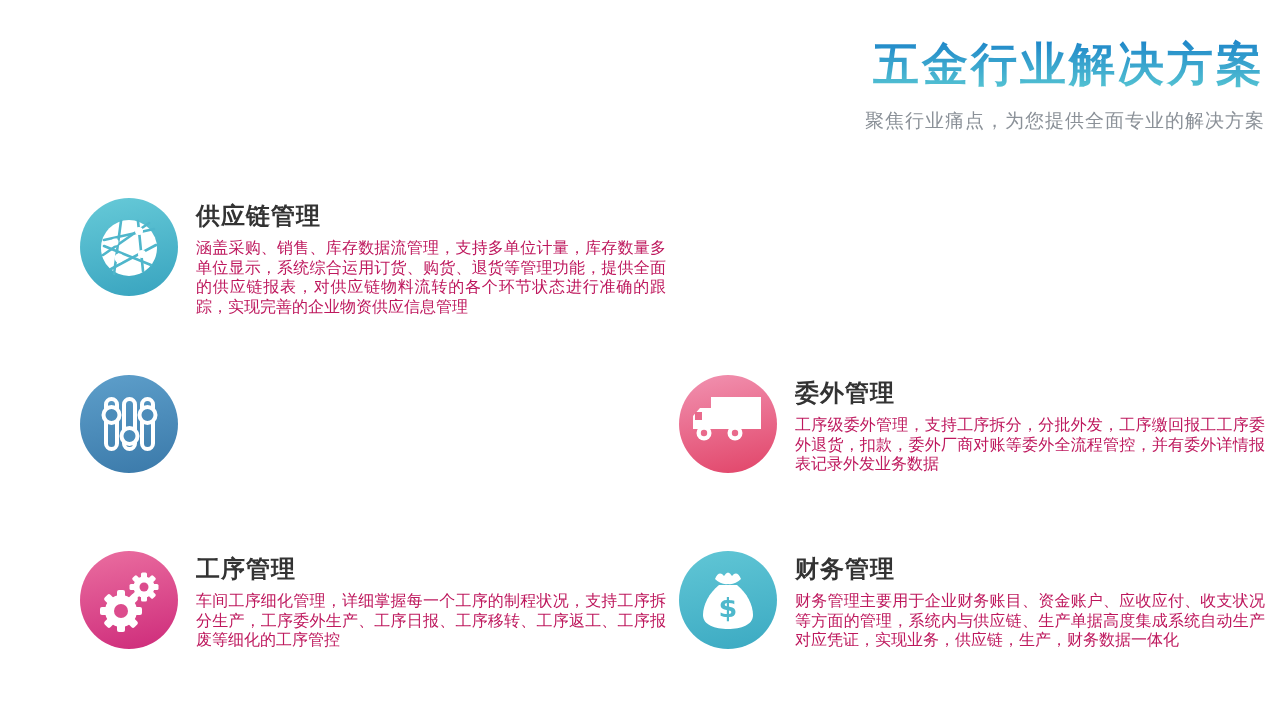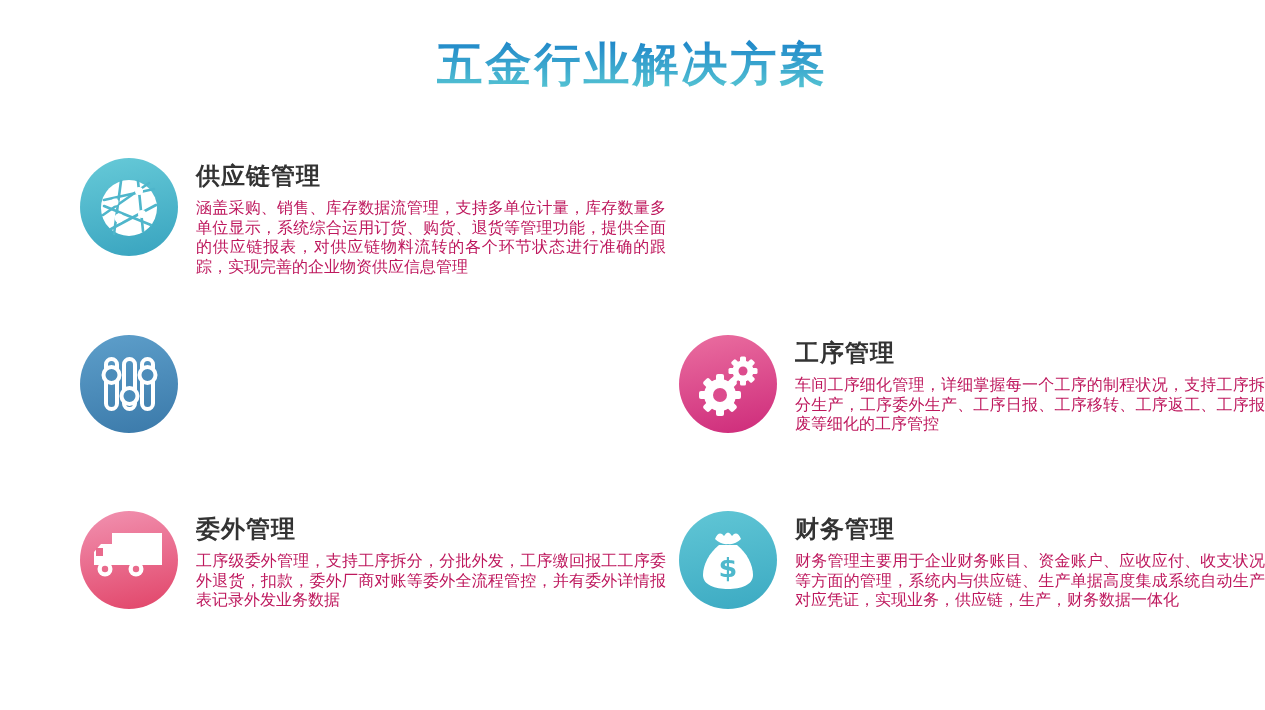--- a/index.html
+++ b/index.html
@@ -1,21 +1,21 @@
 <!DOCTYPE html>
 <html><head>
 <meta charset="utf-8">
 <style>
   html,body{margin:0;padding:0;}
   body{
     width:1265px;height:710px;background:#ffffff;overflow:hidden;
     font-family:"Liberation Sans","DejaVu Sans",sans-serif;
     -webkit-font-smoothing:antialiased;
   }
-  .header{ text-align:center; padding-top:36px; }
+  .header{ text-align:right; padding-top:36px; }
   .page-title{
     margin:0; font-size:46px; font-weight:800; letter-spacing:3px;
     line-height:1.25; color:#2b9fc7;
   }
   @supports ((-webkit-background-clip:text) or (background-clip:text)){
     .page-title{
       background:linear-gradient(180deg,#1f87c9 8%,#57c6d3 95%);
       -webkit-background-clip:text; background-clip:text;
       color:transparent; -webkit-text-fill-color:transparent;
       display:inline-block;
@@ -54,20 +54,21 @@
   }
   .dollar-text{ font-size:27px; font-weight:700; font-family:"DejaVu Sans",sans-serif; }
 </style>
 </head>
 <body>
 
 <div>
 
   <div class="header">
     <h1 class="page-title">五金行业解决方案</h1>
+    <p class="page-subtitle">聚焦行业痛点，为您提供全面专业的解决方案</p>
   </div>
 
   <div class="cards">
 
     <div class="card">
       <div class="icon-circle" style="background-image: linear-gradient(168deg, rgb(99, 199, 214) 8%, rgb(58, 165, 192) 95%); color: rgb(79, 182, 203);">
         <svg viewBox="0 0 98 98" width="98" height="98">
           <circle cx="49" cy="50" r="28" fill="#ffffff"></circle>
           <g stroke="currentColor" stroke-width="2.6" stroke-linecap="round">
             <line x1="24" y1="42" x2="74" y2="31"></line>
@@ -107,20 +108,40 @@
             <rect x="62" y="24" width="11" height="50" rx="5.5"></rect>
             <circle cx="31.5" cy="40" r="8" fill="currentColor"></circle>
             <circle cx="49.5" cy="61" r="8" fill="currentColor"></circle>
             <circle cx="67.5" cy="40" r="8" fill="currentColor"></circle>
           </g>
         </svg>
       </div>
     </div>
 
     <div class="card">
+      <div class="icon-circle" style="background-image: linear-gradient(168deg, rgb(240, 140, 171) 8%, rgb(226, 72, 108) 95%); color: rgb(233, 106, 140);">
+        <svg viewBox="0 0 98 98" width="98" height="98">
+          <rect x="32" y="22" width="50" height="32" fill="#ffffff"></rect>
+          <path fill="#ffffff" d="M14,54 L14,41 L21,33 L32,33 L32,54 Z"></path>
+          <rect x="16" y="37" width="7" height="8" fill="currentColor"></rect>
+          <g>
+            <circle cx="25" cy="58" r="7.5" fill="#ffffff"></circle>
+            <circle cx="25" cy="58" r="3.2" fill="currentColor"></circle>
+            <circle cx="56" cy="58" r="7.5" fill="#ffffff"></circle>
+            <circle cx="56" cy="58" r="3.2" fill="currentColor"></circle>
+          </g>
+        </svg>
+      </div>
+      <div class="card-text">
+        <h3 class="card-title">委外管理</h3>
+        <p class="card-body">工序级委外管理，支持工序拆分，分批外发，工序缴回报工工序委外退货，扣款，委外厂商对账等委外全流程管控，并有委外详情报表记录外发业务数据</p>
+      </div>
+    </div>
+
+    <div class="card">
       <div class="icon-circle" style="background-image: linear-gradient(168deg, rgb(232, 105, 157) 8%, rgb(207, 46, 124) 95%); color: rgb(220, 76, 141);">
         <svg viewBox="0 0 98 98" width="98" height="98">
           <g transform="translate(41,60)" fill="#ffffff">
             <g>
               <rect x="-4" y="-21" width="8" height="10" rx="2"></rect>
               <rect x="-4" y="-21" width="8" height="10" rx="2" transform="rotate(45)"></rect>
               <rect x="-4" y="-21" width="8" height="10" rx="2" transform="rotate(90)"></rect>
               <rect x="-4" y="-21" width="8" height="10" rx="2" transform="rotate(135)"></rect>
               <rect x="-4" y="-21" width="8" height="10" rx="2" transform="rotate(180)"></rect>
               <rect x="-4" y="-21" width="8" height="10" rx="2" transform="rotate(225)"></rect>
@@ -146,40 +167,20 @@
           </g>
         </svg>
       </div>
       <div class="card-text">
         <h3 class="card-title">工序管理</h3>
         <p class="card-body">车间工序细化管理，详细掌握每一个工序的制程状况，支持工序拆分生产，工序委外生产、工序日报、工序移转、工序返工、工序报废等细化的工序管控</p>
       </div>
     </div>
 
     <div class="card">
-      <div class="icon-circle" style="background-image: linear-gradient(168deg, rgb(240, 140, 171) 8%, rgb(226, 72, 108) 95%); color: rgb(233, 106, 140);">
-        <svg viewBox="0 0 98 98" width="98" height="98">
-          <rect x="32" y="22" width="50" height="32" fill="#ffffff"></rect>
-          <path fill="#ffffff" d="M14,54 L14,41 L21,33 L32,33 L32,54 Z"></path>
-          <rect x="16" y="37" width="7" height="8" fill="currentColor"></rect>
-          <g>
-            <circle cx="25" cy="58" r="7.5" fill="#ffffff"></circle>
-            <circle cx="25" cy="58" r="3.2" fill="currentColor"></circle>
-            <circle cx="56" cy="58" r="7.5" fill="#ffffff"></circle>
-            <circle cx="56" cy="58" r="3.2" fill="currentColor"></circle>
-          </g>
-        </svg>
-      </div>
-      <div class="card-text">
-        <h3 class="card-title">委外管理</h3>
-        <p class="card-body">工序级委外管理，支持工序拆分，分批外发，工序缴回报工工序委外退货，扣款，委外厂商对账等委外全流程管控，并有委外详情报表记录外发业务数据</p>
-      </div>
-    </div>
-
-    <div class="card">
       <div class="icon-circle" style="background-image: linear-gradient(168deg, rgb(94, 196, 212) 8%, rgb(61, 171, 195) 95%); color: rgb(78, 184, 204);">
         <svg viewBox="0 0 98 98" width="98" height="98">
           <path fill="#ffffff" d="M36,28 Q40,19 45,25 Q49,18 53,25 Q58,19 62,28 Q56,34 49,33 Q42,34 36,28 Z"></path>
           <path fill="#ffffff" d="M40,34 L58,34 C68,42 74,54 74,64 C74,74 62,78 49,78 C36,78 24,74 24,64 C24,54 30,42 40,34 Z"></path>
           <text class="dollar-text" x="49" y="66" text-anchor="middle" fill="currentColor">$</text>
         </svg>
       </div>
       <div class="card-text">
         <h3 class="card-title">财务管理</h3>
         <p class="card-body">财务管理主要用于企业财务账目、资金账户、应收应付、收支状况等方面的管理，系统内与供应链、生产单据高度集成系统自动生产对应凭证，实现业务，供应链，生产，财务数据一体化</p>

